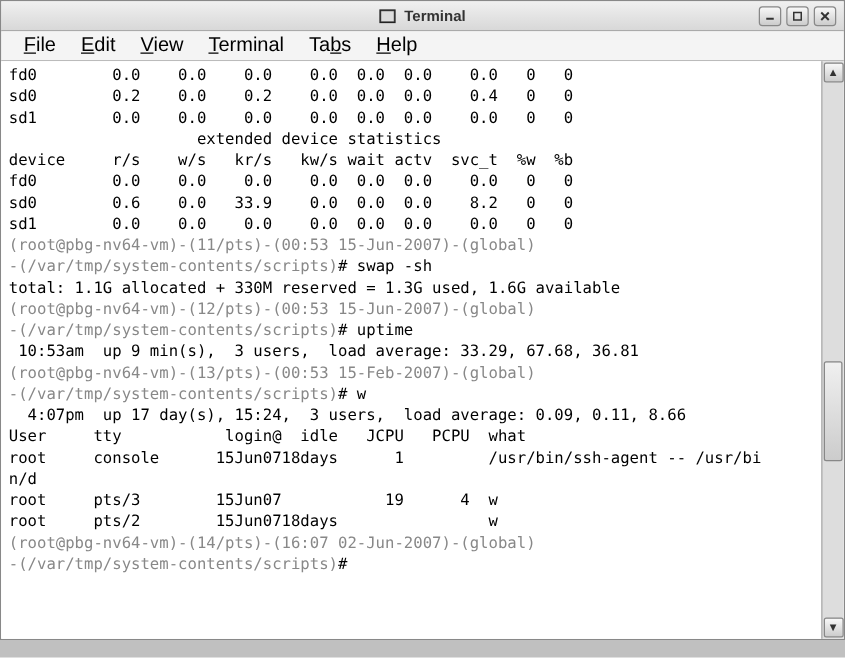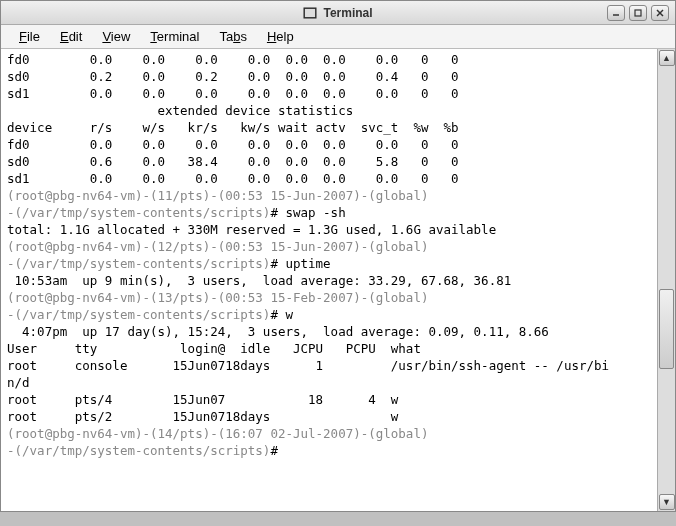--- a/index.html
+++ b/index.html
@@ -36,21 +36,21 @@
     border: 1px solid #888; border-radius: 3px;
     display:inline-flex; align-items:center; justify-content:center;
     font-size: 10px;
   }
   .menubar {
     height: 24px;
     background: #f4f4f4;
     border-bottom: 1px solid #bbb;
     display: flex; align-items: center;
     padding: 0 8px; gap: 0;
-    font-size: 13px;
+    font-size: 16px;
   }
   .menu-item {
     padding: 2px 10px;
     cursor: default;
   }
   .menu-item .ul { text-decoration: underline; }
   .term-wrap {
     flex: 1;
     display: flex;
     background: #fff;
@@ -133,37 +133,37 @@
     <span class="menu-item"><span class="ul">H</span>elp</span>
   </div>
 
   <div class="term-wrap">
     <div class="terminal"><span>fd0        0.0    0.0    0.0    0.0  0.0  0.0    0.0   0   0</span>
 <span>sd0        0.2    0.0    0.2    0.0  0.0  0.0    0.4   0   0</span>
 <span>sd1        0.0    0.0    0.0    0.0  0.0  0.0    0.0   0   0</span>
 <span>                    extended device statistics</span>
 <span>device     r/s    w/s   kr/s   kw/s wait actv  svc_t  %w  %b</span>
 <span>fd0        0.0    0.0    0.0    0.0  0.0  0.0    0.0   0   0</span>
-<span>sd0        0.6    0.0   38.4    0.0  0.0  0.0    5.8   0   0</span>
+<span>sd0        0.6    0.0   33.9    0.0  0.0  0.0    8.2   0   0</span>
 <span>sd1        0.0    0.0    0.0    0.0  0.0  0.0    0.0   0   0</span>
 <span class="gray">(root@pbg-nv64-vm)-(11/pts)-(00:53 15-Jun-2007)-(global)</span>
 <span class="gray">-(/var/tmp/system-contents/scripts)</span><span># swap -sh</span>
 <span>total: 1.1G allocated + 330M reserved = 1.3G used, 1.6G available</span>
 <span class="gray">(root@pbg-nv64-vm)-(12/pts)-(00:53 15-Jun-2007)-(global)</span>
 <span class="gray">-(/var/tmp/system-contents/scripts)</span><span># uptime</span>
 <span> 10:53am  up 9 min(s),  3 users,  load average: 33.29, 67.68, 36.81</span>
 <span class="gray">(root@pbg-nv64-vm)-(13/pts)-(00:53 15-Feb-2007)-(global)</span>
 <span class="gray">-(/var/tmp/system-contents/scripts)</span><span># w</span>
 <span>  4:07pm  up 17 day(s), 15:24,  3 users,  load average: 0.09, 0.11, 8.66</span>
 <span>User     tty           login@  idle   JCPU   PCPU  what</span>
 <span>root     console      15Jun0718days      1         /usr/bin/ssh-agent -- /usr/bi</span>
 <span>n/d</span>
-<span>root     pts/4        15Jun07           18      4  w</span>
+<span>root     pts/3        15Jun07           19      4  w</span>
 <span>root     pts/2        15Jun0718days                w</span>
-<span class="gray">(root@pbg-nv64-vm)-(14/pts)-(16:07 02-Jul-2007)-(global)</span>
+<span class="gray">(root@pbg-nv64-vm)-(14/pts)-(16:07 02-Jun-2007)-(global)</span>
 <span class="gray">-(/var/tmp/system-contents/scripts)</span><span># </span></div>
 
     <div class="scrollbar">
       <div class="sb-top">
           <div class="sb-btn">▲</div>
         </div>
       <div class="sb-thumb"></div>
       <div class="sb-bot">
           <div class="sb-btn">▼</div>
         </div>

